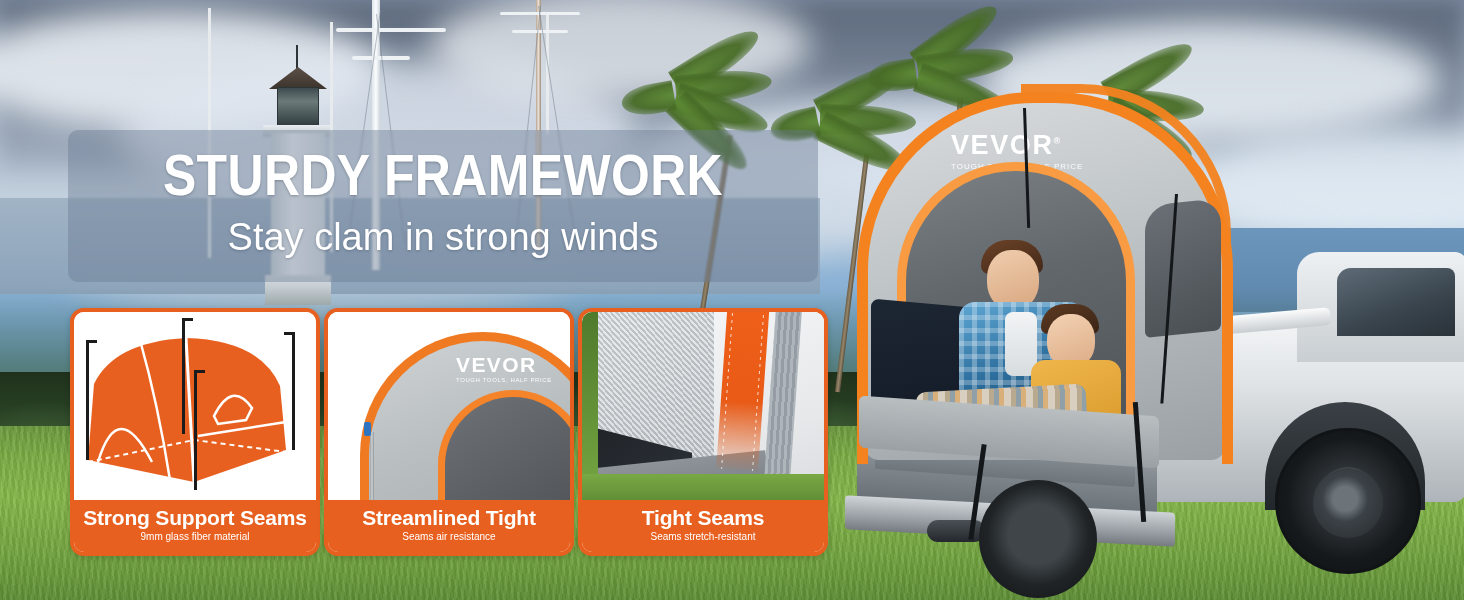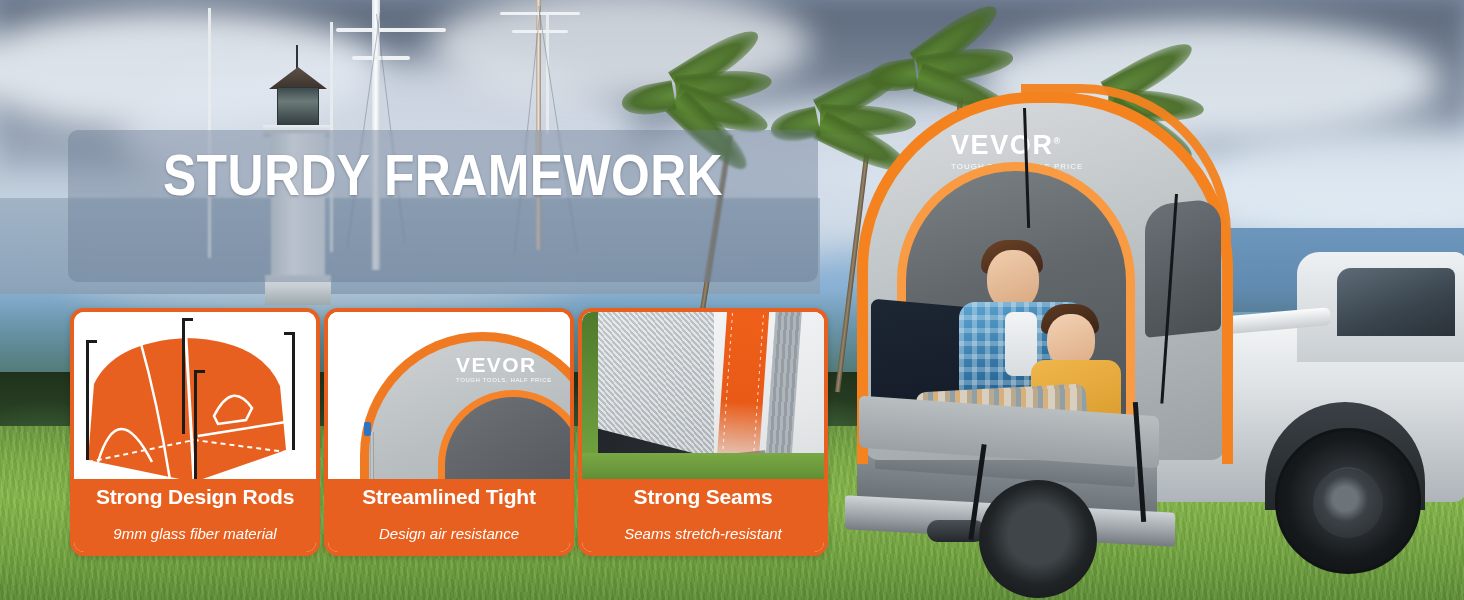--- a/index.html
+++ b/index.html
@@ -167,21 +167,21 @@
     box-shadow:0 2px 6px rgba(0,0,0,.18);
   }
   .card-media{ flex:1; position:relative; overflow:hidden; background:#fff; }
   .card-label{
     background:#e8601f;
     color:#fff;
     padding:6px 4px 9px;
     text-align:center;
   }
   .card-title{ font-size:21px; font-weight:700; line-height:1.15; letter-spacing:-.2px; }
-  .card-sub{ font-size:15px; font-weight:400; line-height:1.3; margin-top:14px;font-style:italic; }
+  .card-sub{ font-size:10px; font-weight:400; line-height:1.3; margin-top:0; }
 
   
   .diagram{ position:absolute; inset:0; }
   .rod{ position:absolute; width:3px; background:#1b1b1b; }
   .rod:before{
     content:""; position:absolute; top:0; left:0; width:11px; height:3px; background:#1b1b1b;
   }
   .rod.flip:before{ left:-8px; }
 
   
@@ -582,20 +582,21 @@
 
       <div class="guy" style="left:330px;top:122px;width:3px;height:210px;transform:rotate(4deg)"></div>
       <div class="guy" style="left:178px;top:36px;width:3px;height:120px;transform:rotate(-2deg)"></div>
       <div class="strap" style="left:292px;top:330px;width:5px;height:120px;transform:rotate(-4deg)"></div>
       <div class="strap" style="left:130px;top:372px;width:5px;height:96px;transform:rotate(8deg)"></div>
     </div>
   </div>
 
   <div class="headline-band">
     <div class="headline-title">STURDY FRAMEWORK</div>
+    <div class="headline-sub">Stay clam in strong winds</div>
   </div>
 
   <div class="cards">
 
     <div class="card">
       <div class="card-media">
         <div class="diagram">
           <svg width="242" height="178" viewBox="0 0 242 178">
             <path d="M14 148 L20 72 Q40 30 112 26 Q186 28 206 74 L212 138 L120 170 Z" fill="#e8601f"></path>
             <path d="M112 26 L120 170" stroke="#fff" stroke-width="3" fill="none"></path>
@@ -606,59 +607,59 @@
             <path d="M14 150 L120 128 L212 140" stroke="#fff" stroke-width="2" stroke-dasharray="5 4" fill="none"></path>
             <path d="M14 150 L120 172 L212 140" stroke="#fff" stroke-width="2" stroke-dasharray="5 4" fill="none"></path>
           </svg>
           <div class="rod" style="left:12px;top:28px;height:120px"></div>
           <div class="rod" style="left:108px;top:6px;height:116px"></div>
           <div class="rod" style="left:120px;top:58px;height:120px"></div>
           <div class="rod flip" style="left:218px;top:20px;height:118px"></div>
         </div>
       </div>
       <div class="card-label">
-        <div class="card-title">Strong Design Rods</div>
+        <div class="card-title">Strong Support Seams</div>
         <div class="card-sub">9mm glass fiber material</div>
       </div>
     </div>
 
     <div class="card">
       <div class="card-media">
         <div class="tent-photo">
           <div class="tp-body"></div>
           <div class="tp-arch-outer"></div>
           <div class="tp-door"></div>
           <div class="tp-logo">
             <div class="lg">VEVOR</div>
             <div class="sm">TOUGH TOOLS, HALF PRICE</div>
           </div>
           <div class="tp-pole"></div>
           <div class="tp-blue"></div>
         </div>
       </div>
       <div class="card-label">
         <div class="card-title">Streamlined Tight</div>
-        <div class="card-sub">Design air resistance</div>
+        <div class="card-sub">Seams air resistance</div>
       </div>
     </div>
 
     <div class="card">
       <div class="card-media">
         <div class="seam-photo">
           <div class="sp-white"></div>
           <div class="sp-left"></div>
           <div class="sp-darkwedge"></div>
           <div class="sp-graybar"></div>
           <div class="sp-orange"></div>
           <div class="sp-graystrip"></div>
           <div class="sp-hem"></div>
           <div class="sp-grass-l"></div>
           <div class="sp-grass-b"></div>
         </div>
       </div>
       <div class="card-label">
-        <div class="card-title">Strong Seams</div>
+        <div class="card-title">Tight Seams</div>
         <div class="card-sub">Seams stretch-resistant</div>
       </div>
     </div>
 
   </div>
 </div>
 
 </body></html>

